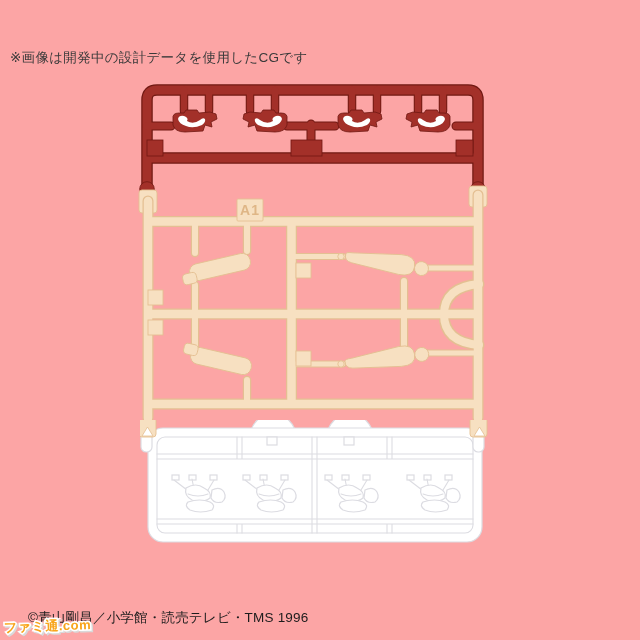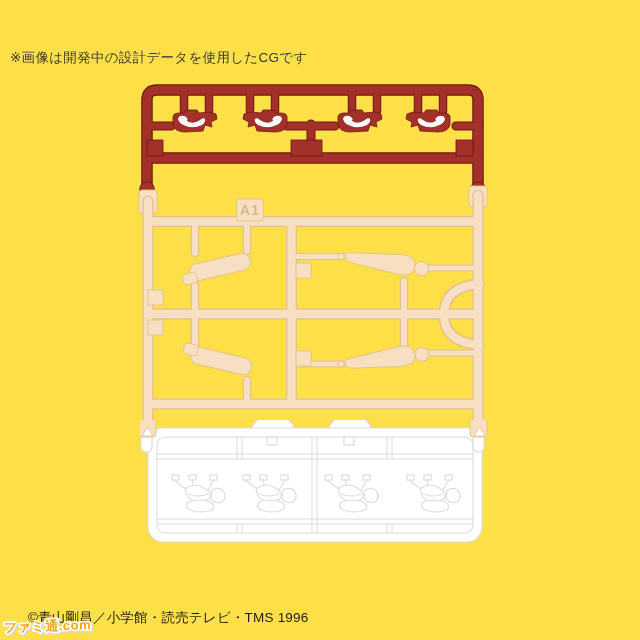--- a/index.html
+++ b/index.html
@@ -1,17 +1,17 @@
 <!DOCTYPE html>
 <html style="--red-main: #a33029; --red-dark: #701812; --cream-main: #f7e0c1; --cream-edge: #e4bf92; --cream-text: #dfb686; --white-edge: #dcdce2; --note-text: #3a3a3a; --copyright-text: #1c1c1c; --logo-orange: #f8a51b;"><head>
 <meta charset="utf-8">
 <style>
   html,body{margin:0;padding:0;background:#fff;}
   #stage{
-    position:relative;width:640px;height:640px;overflow:hidden;background:#fde047;
+    position:relative;width:640px;height:640px;overflow:hidden;background:#fca5a5;
     font-family:"Liberation Sans","DejaVu Sans",sans-serif;
   }
   .notes{
     position:absolute;left:10px;top:8px;
     font-size:13.5px;font-weight:500;line-height:20px;
     color:var(--note-text,#3a3a3a);letter-spacing:.3px;white-space:pre;
   }
   .sprue{position:absolute;}
   #red-sprue{left:135px;top:78px;}
   #cream-sprue{left:135px;top:183px;}

